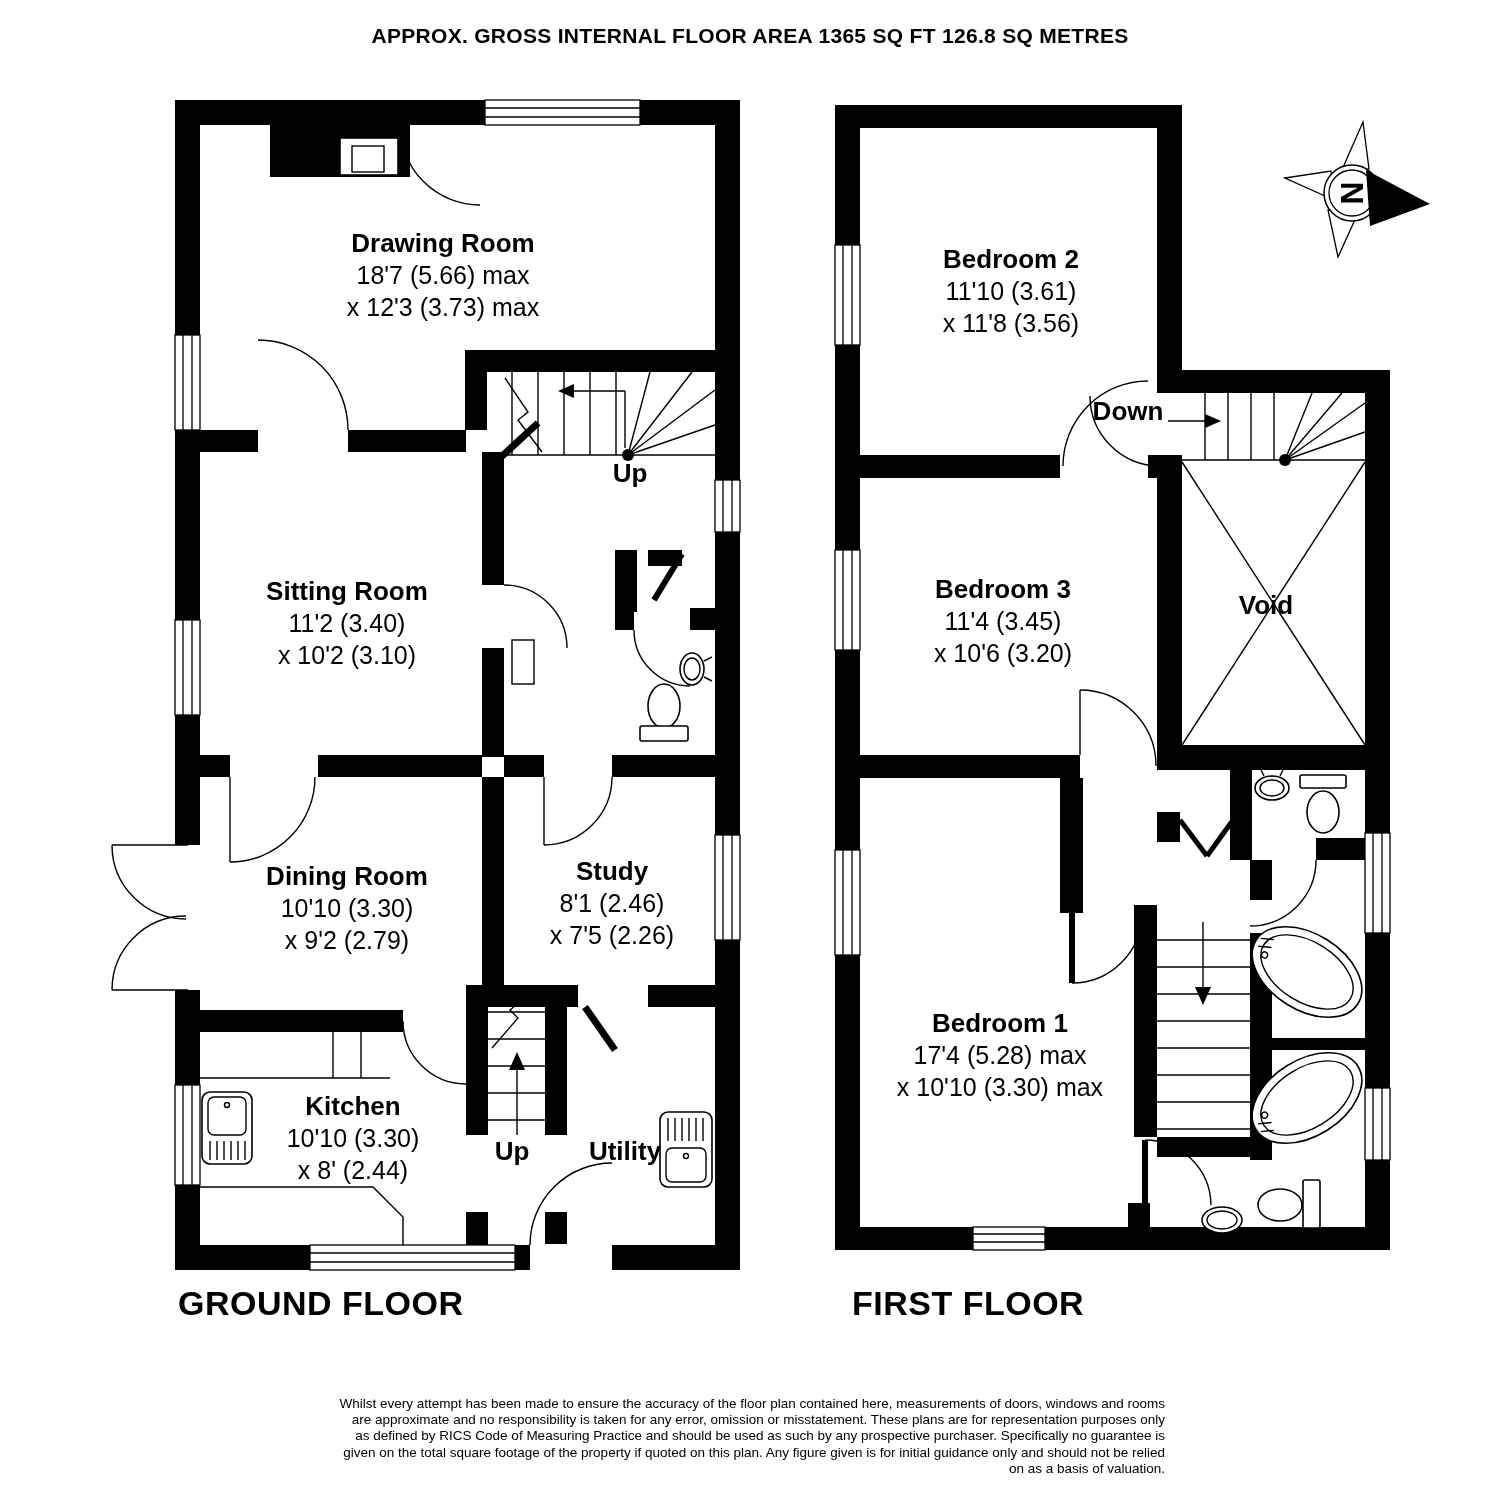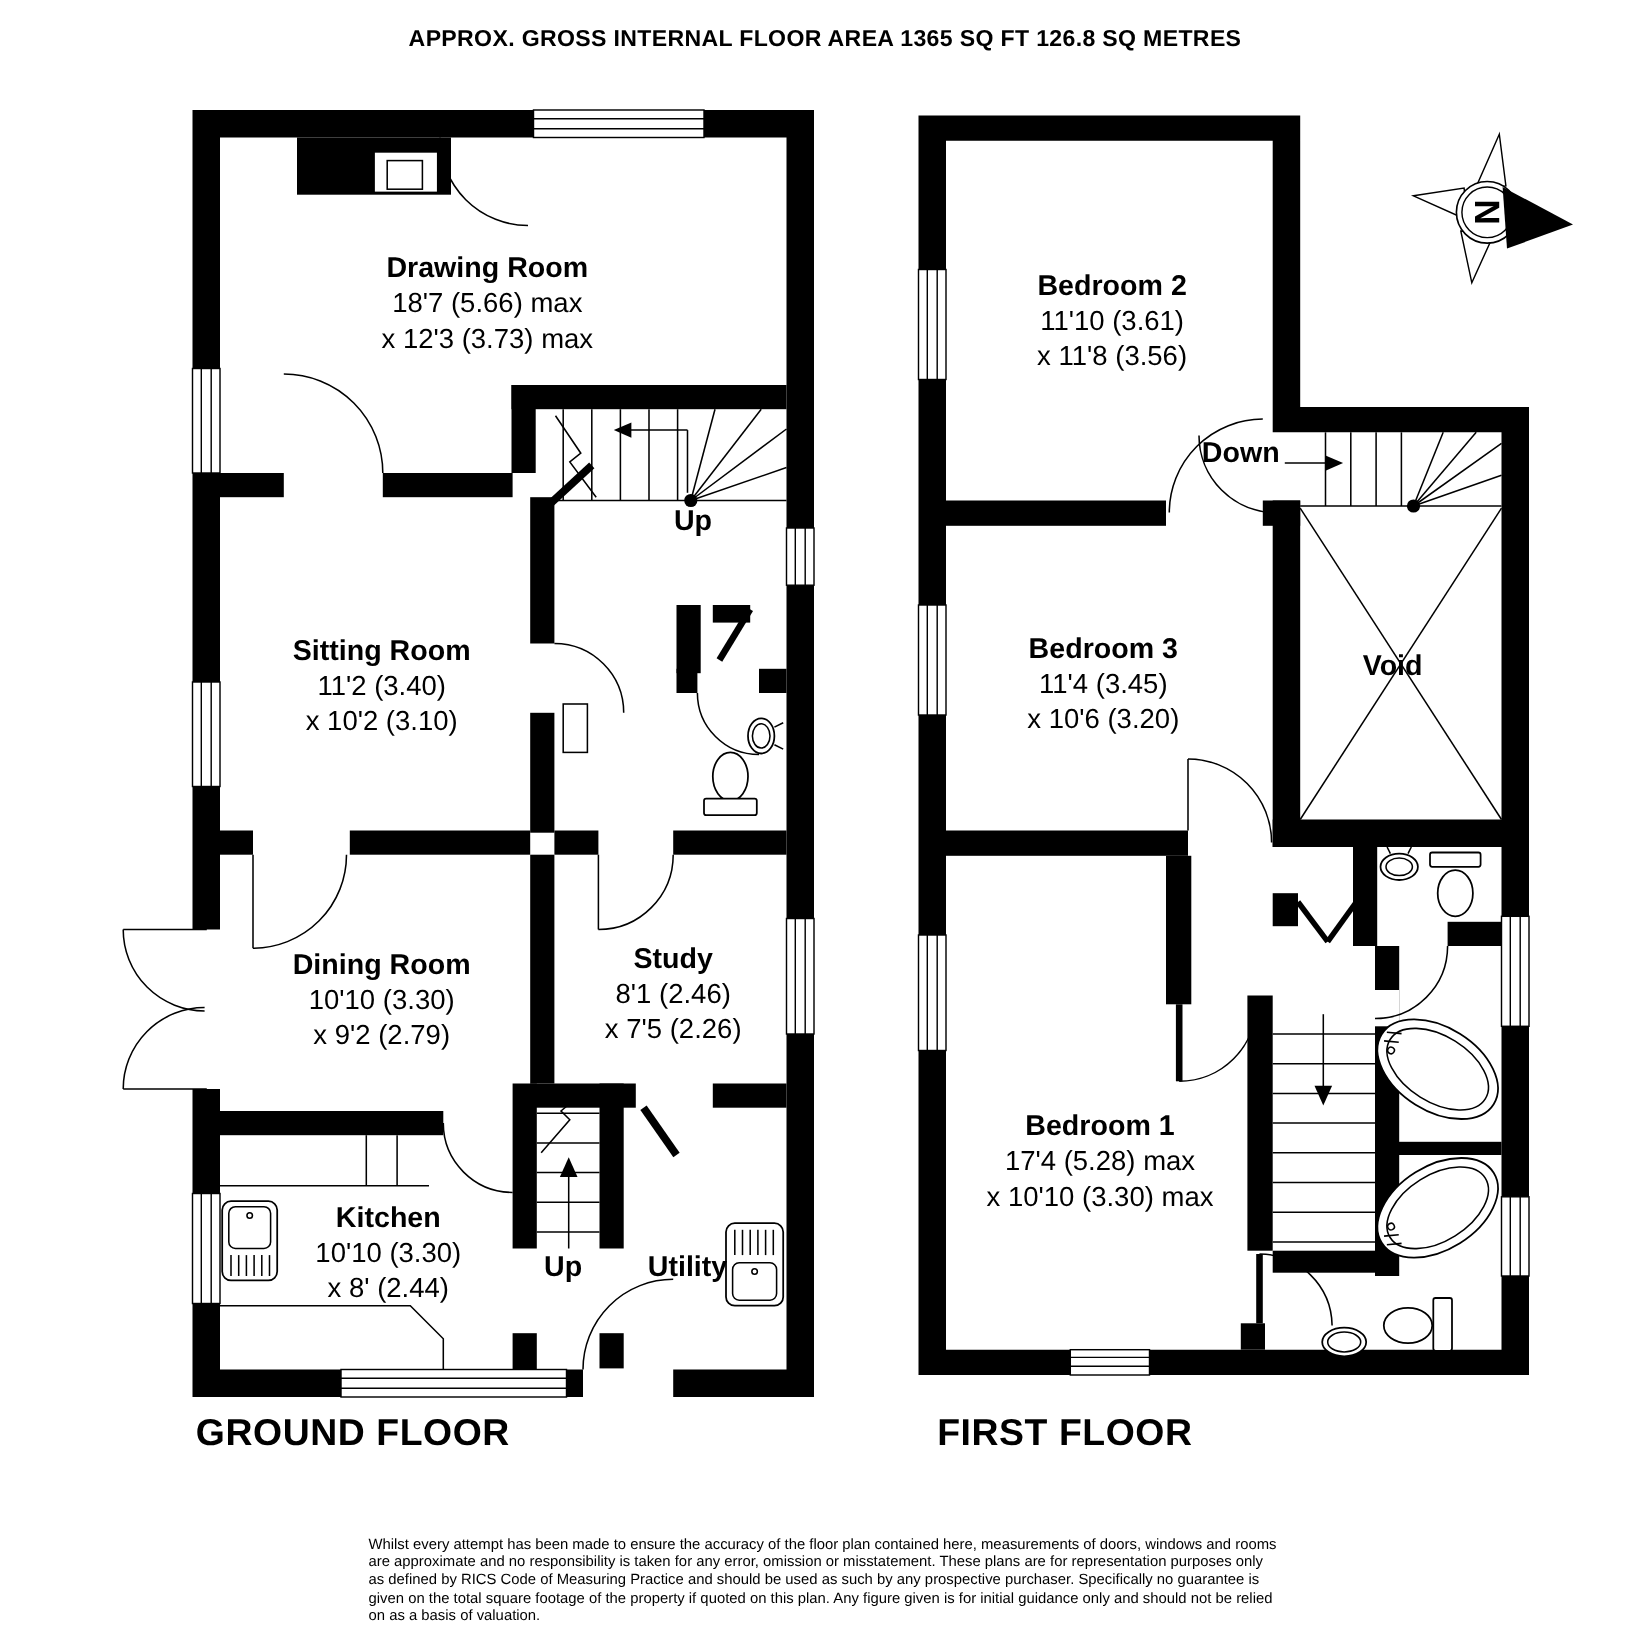--- a/index.html
+++ b/index.html
@@ -5,21 +5,21 @@
   html,body{margin:0;padding:0;background:#fff;}
   .canvas{position:relative;width:1500px;height:1500px;background:#fff;
           font-family:"Liberation Sans",sans-serif;color:#000;overflow:hidden;}
   .page-title{position:absolute;top:24px;left:0;width:100%;text-align:center;
               font-size:21px;font-weight:bold;letter-spacing:.3px;}
   .plan-svg{position:absolute;top:0;left:0;}
   .floor-label{position:absolute;font-size:34px;font-weight:bold;letter-spacing:.5px;text-align:center;}
   .floor-label.ground{left:178px;top:1284px;}
   .floor-label.first{left:840px;top:1284px;margin-left:12px;}
   .disclaimer{position:absolute;top:1396px;left:0;right:0;margin:0 auto;width:830px;
-              font-size:13.5px;line-height:1.2;text-align:left;}
+              font-size:13.5px;line-height:1.2;text-align:right;}
   .copyright{position:absolute;top:1472px;left:0;width:100%;display:flex;
              justify-content:center;gap:34px;font-size:17px;font-weight:bold;}
   svg text{font-family:"Liberation Sans",sans-serif;}
   .room-name{font-size:26px;font-weight:bold;}
   .room-dim{font-size:25px;}
   .small-label{font-size:26px;font-weight:bold;}
   .wall{fill:#000;}
   .thin{stroke:#000;stroke-width:1.4;fill:none;}
   .door{stroke:#000;stroke-width:1.4;fill:none;}
   .leaf{stroke:#000;stroke-width:7;fill:none;}

